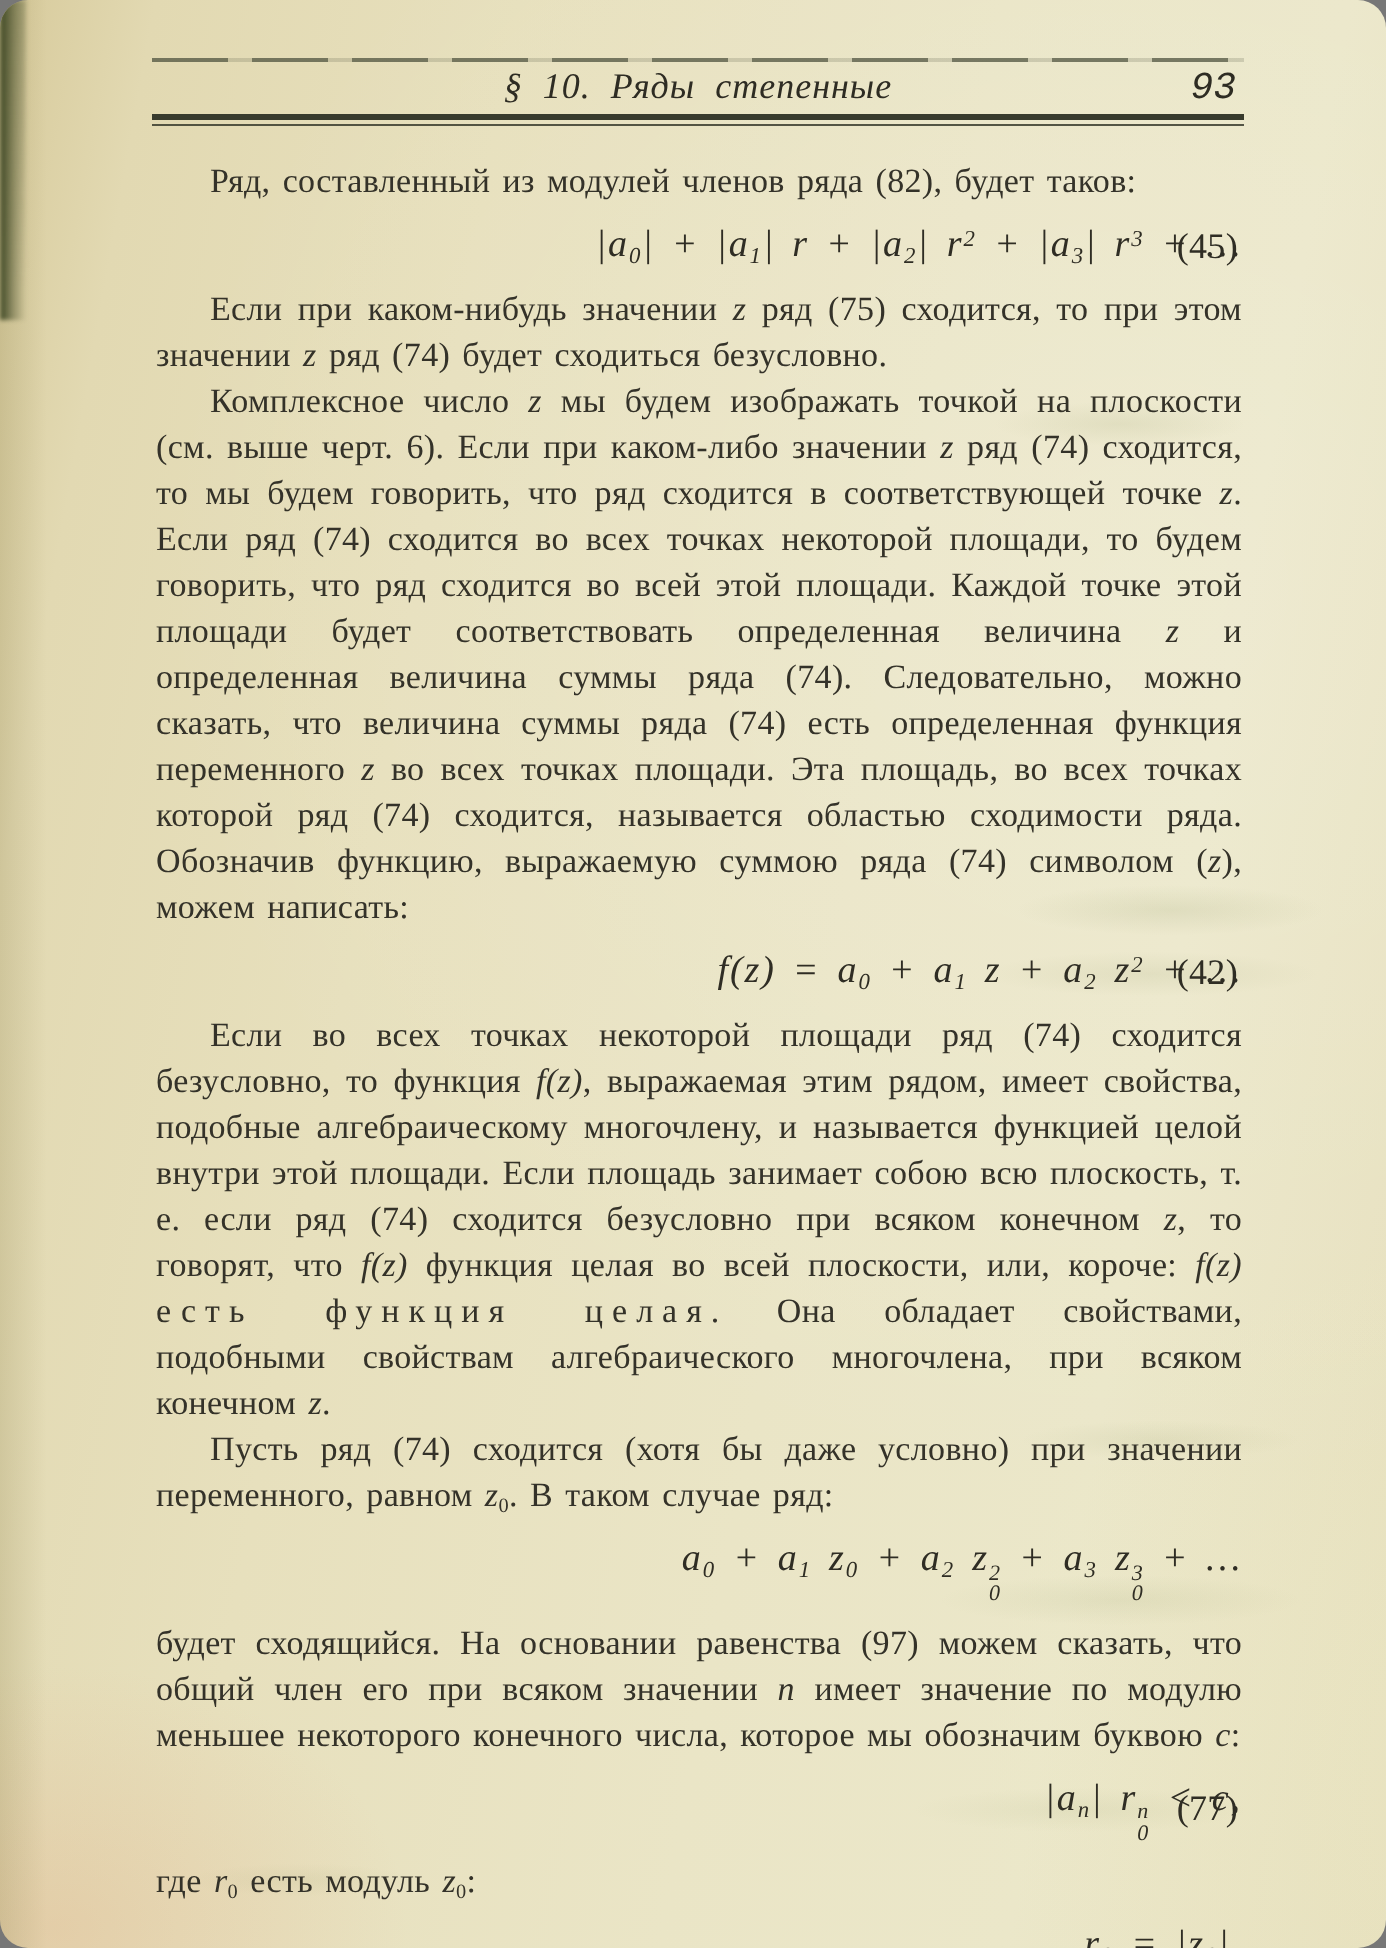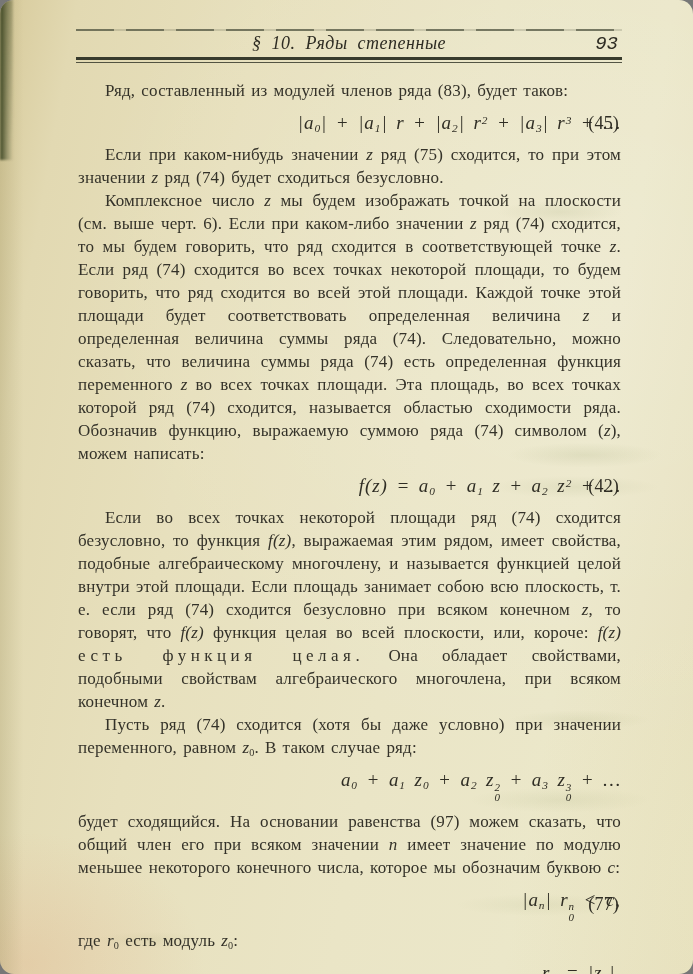--- a/index.html
+++ b/index.html
@@ -77,21 +77,21 @@
   <div class="mottle"></div>
 
   <div class="rule-top"></div>
   <div class="header">
     <span class="title">§ 10. Ряды степенные</span>
     <span class="pagenum">93</span>
   </div>
   <div class="rule-double"></div>
 
   <div class="body" id="body">
-      <p class="par ind"><span>Ряд, составленный из модулей членов ряда (83), будет таков:</span></p>
+      <p class="par ind"><span>Ряд, составленный из модулей членов ряда (82), будет таков:</span></p>
       <div class="formula-row"><span class="formula"><span>|a</span><sub>0</sub><span>| + |a</span><sub>1</sub><span>| r + |a</span><sub>2</sub><span>| r</span><sup>2</sup><span> + |a</span><sub>3</sub><span>| r</span><sup>3</sup><span> + …</span></span><span class="flabel">(45)</span></div>
       <p class="par ind"><span>Если при каком-нибудь значении </span><span class="it">z</span><span> ряд (75) сходится, то при этом значении </span><span class="it">z</span><span> ряд (74) будет сходиться безусловно.</span></p>
       <p class="par ind"><span>Комплексное число </span><span class="it">z</span><span> мы будем изображать точкой на плоскости (см. выше черт. 6). Если при каком-либо значении </span><span class="it">z</span><span> ряд (74) сходится, то мы будем говорить, что ряд сходится в соответствующей точке </span><span class="it">z</span><span>. Если ряд (74) сходится во всех точках некоторой площади, то будем говорить, что ряд сходится во всей этой площади. Каждой точке этой площади будет соответствовать определенная величина </span><span class="it">z</span><span> и определенная величина суммы ряда (74). Следовательно, можно сказать, что величина суммы ряда (74) есть определенная функция переменного </span><span class="it">z</span><span> во всех точках площади. Эта площадь, во всех точках которой ряд (74) сходится, называется областью сходимости ряда. Обозначив функцию, выражаемую суммою ряда (74) символом (</span><span class="it">z</span><span>), можем написать:</span></p>
       <div class="formula-row"><span class="formula"><span>f(z) = a</span><sub>0</sub><span> + a</span><sub>1</sub><span> z + a</span><sub>2</sub><span> z</span><sup>2</sup><span> + …</span></span><span class="flabel">(42)</span></div>
       <p class="par ind"><span>Если во всех точках некоторой площади ряд (74) сходится безусловно, то функция </span><span class="it">f(z)</span><span>, выражаемая этим рядом, имеет свойства, подобные алгебраическому многочлену, и называется функцией целой внутри этой площади. Если площадь занимает собою всю плоскость, т. е. если ряд (74) сходится безусловно при всяком конечном </span><span class="it">z</span><span>, то говорят, что </span><span class="it">f(z)</span><span> функция целая во всей плоскости, или, короче: </span><span class="it">f(z)</span><span> </span><span class="sp">есть функция целая.</span><span> Она обладает свойствами, подобными свойствам алгебраического многочлена, при всяком конечном </span><span class="it">z</span><span>.</span></p>
       <p class="par ind"><span>Пусть ряд (74) сходится (хотя бы даже условно) при значении переменного, равном </span><span class="it">z</span><sub>0</sub><span>. В таком случае ряд:</span></p>
       <div class="formula-row"><span class="formula"><span>a</span><sub>0</sub><span> + a</span><sub>1</sub><span> z</span><sub>0</sub><span> + a</span><sub>2</sub><span> z</span><span class="ss">
             <span>2</span>
             <span>0</span>
           </span><span> + a</span><sub>3</sub><span> z</span><span class="ss">

